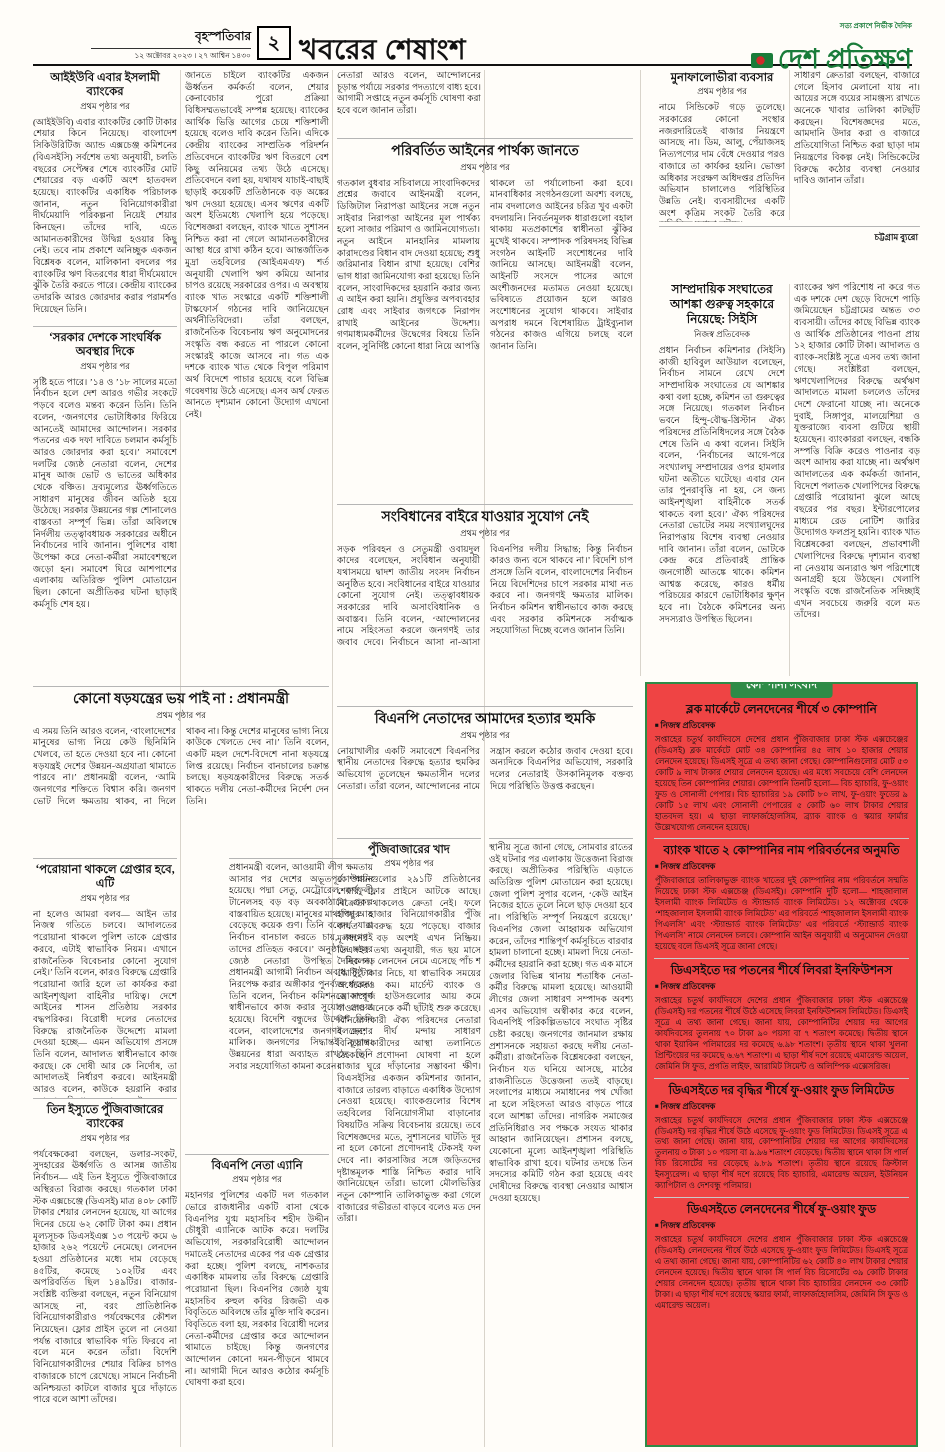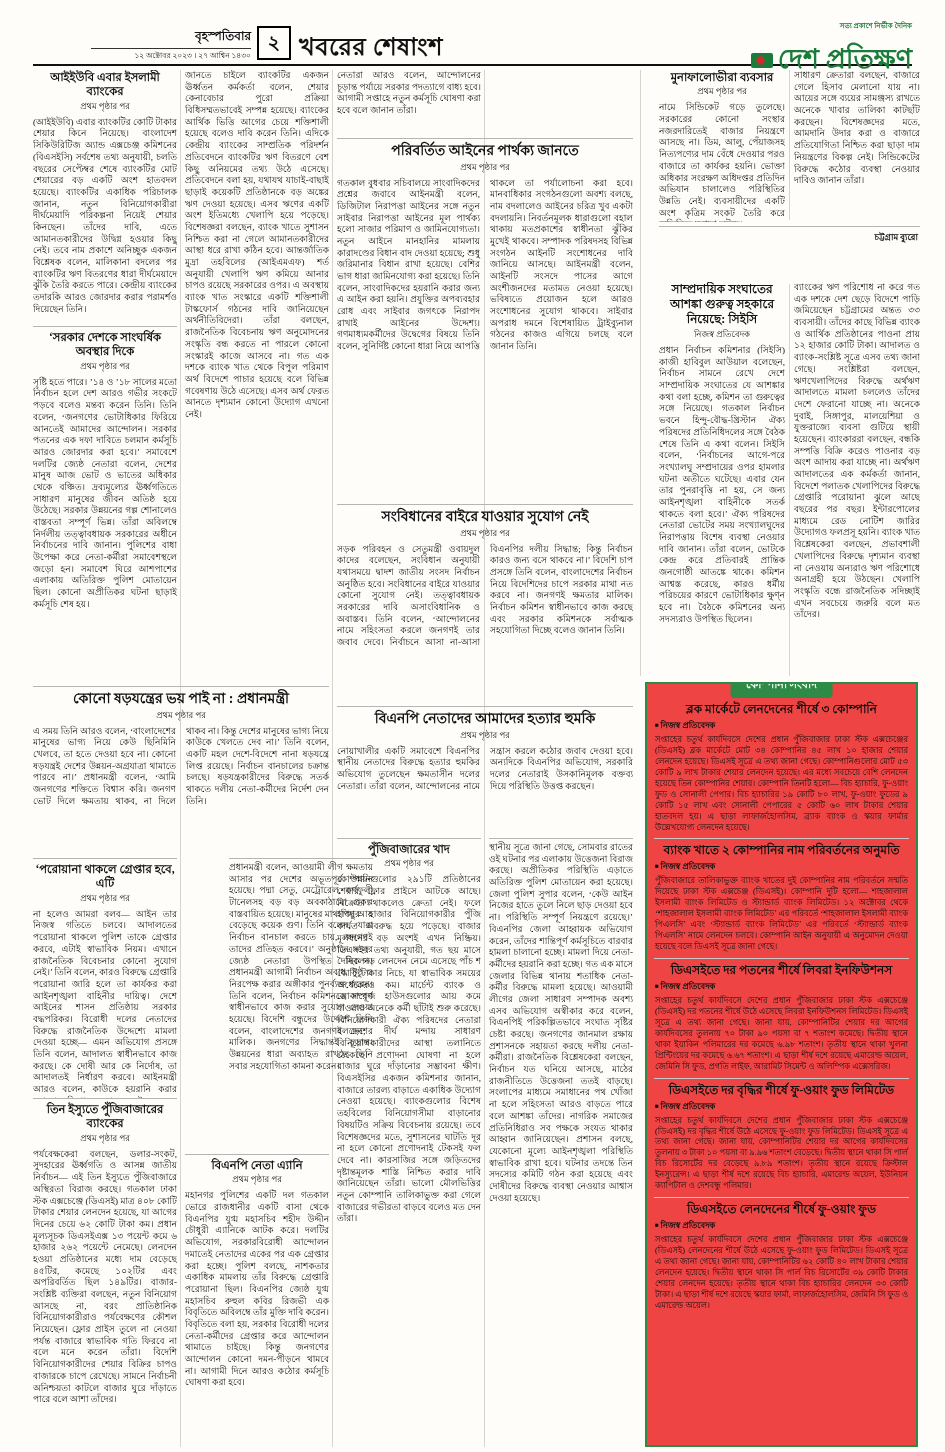--- a/index.html
+++ b/index.html
@@ -5,21 +5,21 @@
   html,body{margin:0;padding:0;background:#e9e9e9;}
   .page{position:relative;width:945px;height:1452px;background:#fffdf9;overflow:hidden;
         font-family:"Liberation Serif","DejaVu Serif",serif;color:#111;}
   
   .hdr{position:absolute;left:33px;top:24px;width:879px;height:40px;border-bottom:2.5px solid #111;}
   .date-block{position:absolute;left:58px;top:3px;width:160px;text-align:right;}
   .date-day{font-size:12px;font-weight:bold;border-bottom:1px solid #333;padding-bottom:1px;}
   .date-sub{font-size:7.5px;padding-top:1px;}
   .pagenum{position:absolute;left:224px;top:2px;width:30px;height:30px;border:2px solid #000;
            font-size:19px;font-weight:bold;text-align:center;line-height:30px;}
-  .section-title{position:absolute;left:266px;top:4px;font-size:24px;font-weight:bold;letter-spacing:.5px;}
+  .section-title{position:absolute;left:266px;top:4px;font-size:28px;font-weight:bold;letter-spacing:.5px;}
   .masthead{position:absolute;right:0;top:-4px;text-align:right;}
   .m-tag{font-size:7px;color:#1a7c3a;font-weight:bold;margin-bottom:14px;}
   .m-brand{font-size:27px;font-weight:bold;color:#1a7c3a;line-height:1;display:flex;align-items:center;gap:5px;justify-content:flex-end;}
   
   .blk{position:absolute;overflow:hidden;}
   .rule-top{border-top:1px solid #b5b5b5;padding-top:3px;}
   .h-col{font-size:11.5px;font-weight:bold;text-align:center;line-height:1.25;margin:0 0 1px;}
   .h-wide{font-size:14px;font-weight:bold;text-align:center;line-height:1.25;margin:0 0 1px;}
   .dateline{font-size:8.5px;font-weight:normal;text-align:center;margin:1px 0 3px;}
   .byline-right{font-size:8.5px;font-weight:bold;text-align:right;margin:1px 2px 0 0;}

